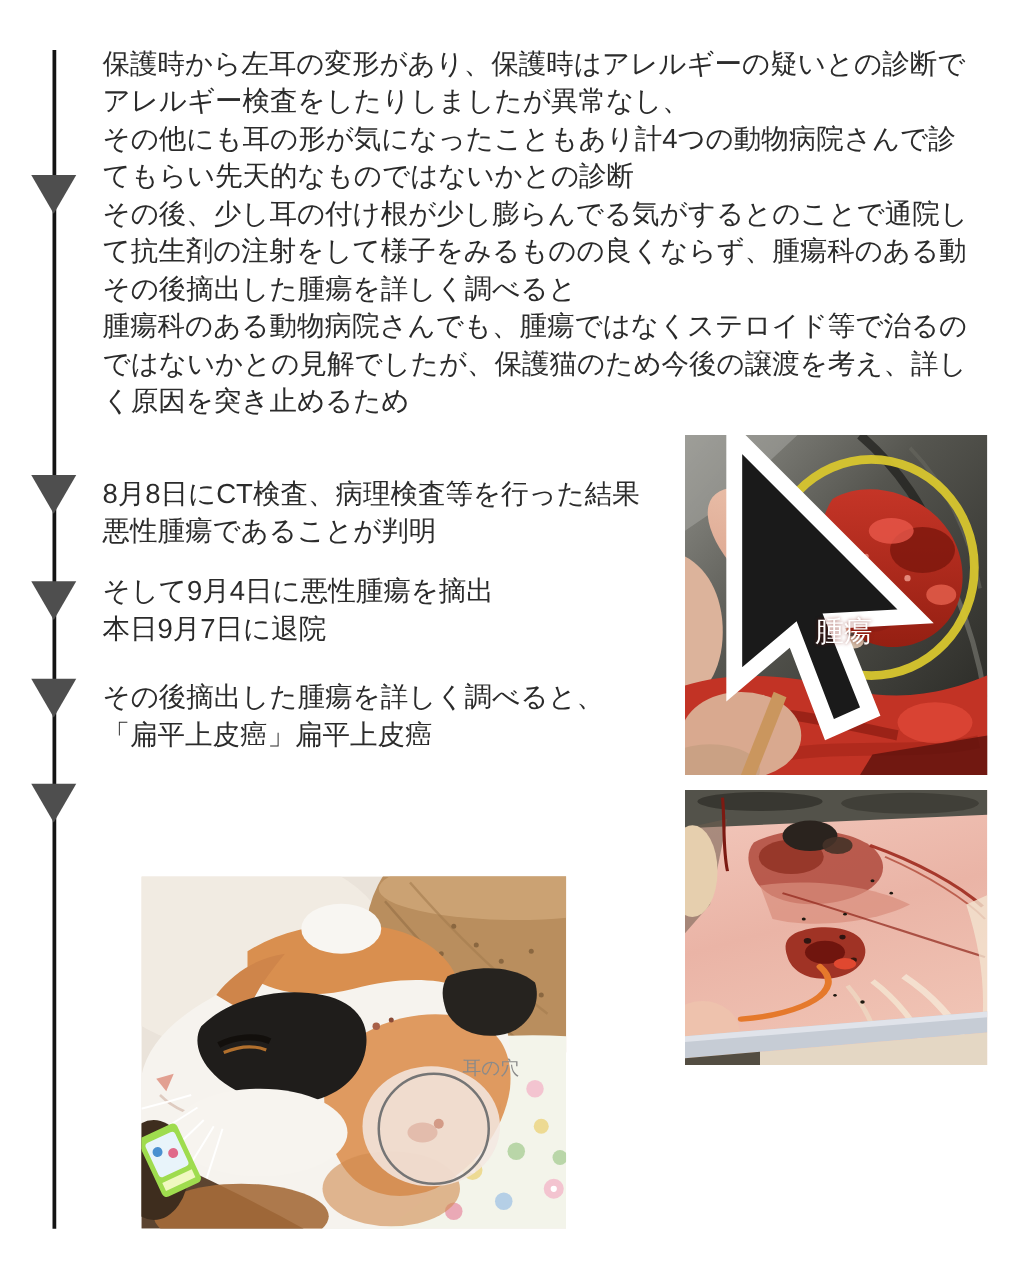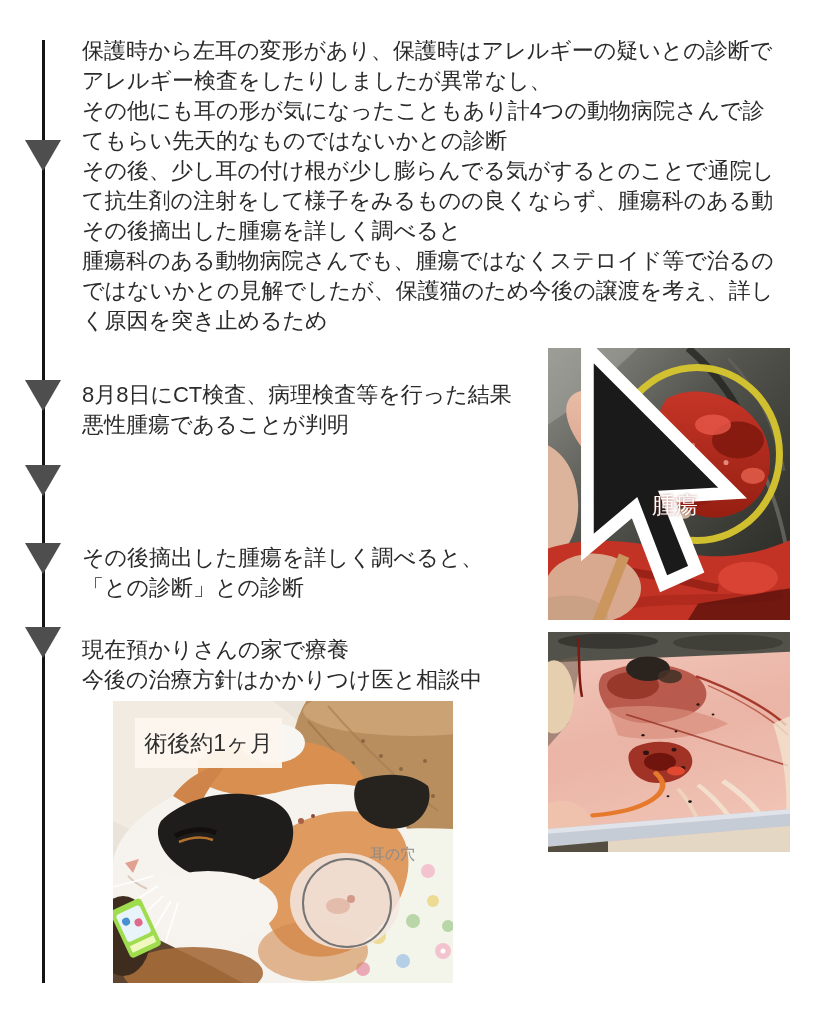--- a/index.html
+++ b/index.html
@@ -54,24 +54,24 @@
 その他にも耳の形が気になったこともあり計4つの動物病院さんで診
 てもらい先天的なものではないかとの診断
 その後、少し耳の付け根が少し膨らんでる気がするとのことで通院し
 て抗生剤の注射をして様子をみるものの良くならず、腫瘍科のある動
 その後摘出した腫瘍を詳しく調べると
 腫瘍科のある動物病院さんでも、腫瘍ではなくステロイド等で治るの
 ではないかとの見解でしたが、保護猫のため今後の譲渡を考え、詳し
 く原因を突き止めるため</div>
   <div class="para p2">8月8日にCT検査、病理検査等を行った結果
 悪性腫瘍であることが判明</div>
+  <div class="para p3">そして9月4日に悪性腫瘍を摘出
+本日9月7日に退院</div>
   <div class="para p4">その後摘出した腫瘍を詳しく調べると、
-「との診断」との診断</div>
-  <div class="para p5">現在預かりさんの家で療養
-今後の治療方針はかかりつけ医と相談中</div>
+「扁平上皮癌」扁平上皮癌</div>
 
   <div class="photo ph-tumor">
     <svg viewBox="0 0 242 266" preserveAspectRatio="none">
       <defs>
         <linearGradient id="g-bg1" x1="0" y1="0" x2="1" y2="1">
           <stop offset="0" stop-color="#90908a"></stop>
             <stop offset="0.4" stop-color="#55554f"></stop>
             <stop offset="1" stop-color="#23231f"></stop>
         </linearGradient>
         <linearGradient id="g-finger" x1="0" y1="0" x2="1" y2="1">
@@ -260,16 +260,15 @@
       <g transform="rotate(-25 25 225)">
         <rect x="5" y="200" width="34" height="52" rx="4" fill="#9fdc4e"></rect>
         <rect x="9" y="206" width="26" height="30" rx="3" fill="#e8f4fa"></rect>
         <circle cx="16" cy="216" r="4" fill="#4a90d0"></circle>
           <circle cx="27" cy="222" r="4" fill="#e06a8a"></circle>
         <rect x="9" y="240" width="26" height="7" fill="#f0f8c0"></rect>
       </g>
     </svg>
     <div class="circle-ear"></div>
     <div class="lbl-ear">耳の穴</div>
-    <div class="lbl-month">術後約1ヶ月</div>
   </div>
 
 </div>
 
 </body></html>

